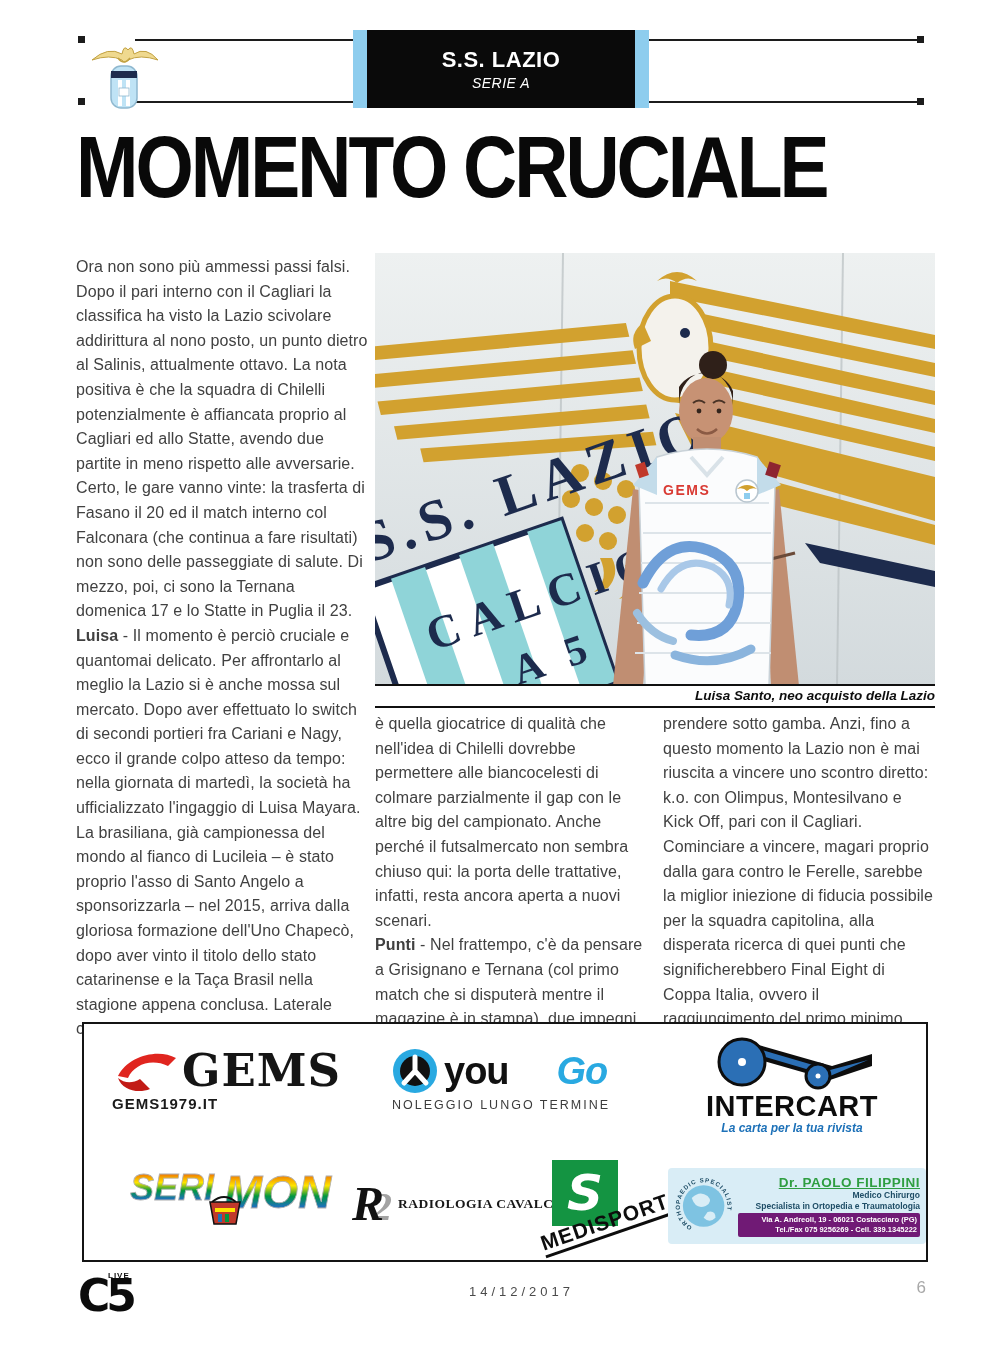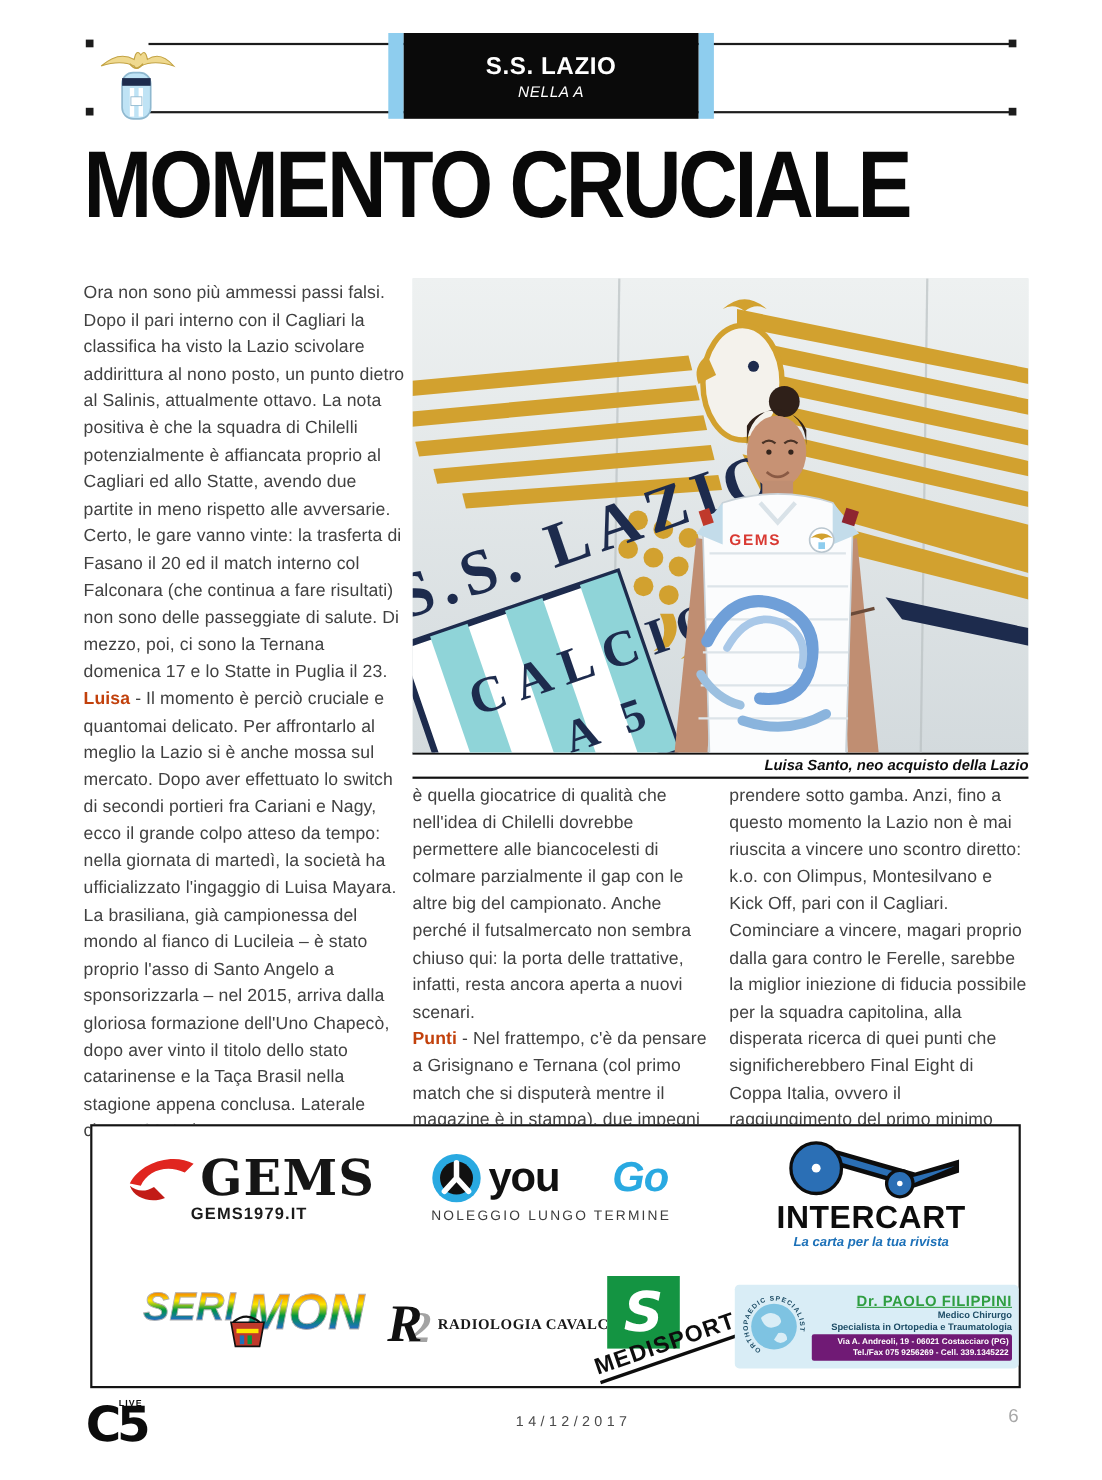--- a/index.html
+++ b/index.html
@@ -26,21 +26,21 @@
     font-size:75px; font-weight:900; letter-spacing:-3px; color:#090909;
     transform:scaleY(1.15); transform-origin:left top; white-space:nowrap;
   }
   .standfirst {
     position:absolute; left:77px; top:201px; width:860px;
     font-size:14.8px; font-weight:700; letter-spacing:-0.3px; line-height:1.38; color:#141414;
   }
   
   .col { position:absolute; font-size:16px; line-height:24.6px; letter-spacing:0.1px; color:#414141; }
   .col p { margin:0; }
-  .col b { color:#c2410c;margin-top:47px; }
+  .col b { color:#404040;margin-top:47px; }
   #col1 { left:76px;  top:255px; width:292px; }
   #col2 { left:375px; top:712px; width:268px; }
   #col3 { left:663px; top:712px; width:272px; }
   
   .photo {
     position:absolute; left:375px; top:253px; width:560px; height:433px;
     border-bottom:2px solid #101010; overflow:hidden; background:#e4e9ea;
   }
   .caption-bar {
     position:absolute; left:375px; top:688px; width:560px;
@@ -49,21 +49,21 @@
   }
   
   .sponsor-box {
     position:absolute; left:82px; top:1022px; width:846px; height:240px;
     border:2px solid #141414; background:#fff;
   }
   .sp { position:absolute; }
   
   .gems-row { display:flex; align-items:center; gap:4px; }
   .gems-name { font-family:"DejaVu Serif", serif; font-size:45px; font-weight:900; color:#151515; letter-spacing:1px; }
-  .gems-site { text-align:center; font-size:15px; font-weight:700; letter-spacing:1px; color:#1a1a1a; margin-top:-2px; }
+  .gems-site { font-size:15px; font-weight:700; letter-spacing:1px; color:#1a1a1a; margin-top:-2px; }
   
   .yougo-row { display:flex; align-items:center; gap:6px; }
   .yougo-you { font-size:38px; font-weight:900; color:#111; letter-spacing:-1px; }
   .yougo-go  { font-size:38px; font-weight:900; font-style:italic; color:#29a9e1; letter-spacing:-1px;margin-left:42px; }
   .yougo-tag { font-size:12.5px; letter-spacing:2px; color:#3c3c3c; margin-top:4px; text-align:center; }
   
   .intercart { text-align:center; }
   .intercart-name { font-size:29px; font-weight:900; color:#0d0d0d; letter-spacing:0.5px; margin-top:-4px; }
   .intercart-tag { font-size:12px; font-weight:700; font-style:italic; color:#1d71b8; margin-top:-2px; }
   
@@ -113,21 +113,21 @@
     <rect x="23" y="31" width="26" height="7" fill="#1d2b4d"></rect>
     <rect x="30" y="40" width="4" height="26" fill="#ffffff"></rect>
     <rect x="38" y="40" width="4" height="26" fill="#ffffff"></rect>
     <rect x="31" y="48" width="10" height="8" fill="#ffffff" stroke="#8fb8cf" stroke-width="0.8"></rect>
   </svg>
 
   <div class="blue-bar" style="left:353px;"></div>
   <div class="blue-bar" style="left:635px;"></div>
   <div class="masthead-box">
     <div class="club-name">S.S. LAZIO</div>
-    <div class="league-name">NELLA A</div>
+    <div class="league-name">SERIE A</div>
   </div>
 
   <div class="headline">MOMENTO CRUCIALE</div>
 
   <div class="col" id="col1">
     <p><span>Ora non sono più ammessi passi falsi. Dopo il pari interno con il Cagliari la classifica ha visto la Lazio scivolare addirittura al nono posto, un punto dietro al Salinis, attualmente ottavo. La nota positiva è che la squadra di Chilelli potenzialmente è affiancata proprio al Cagliari ed allo Statte, avendo due partite in meno rispetto alle avversarie. Certo, le gare vanno vinte: la trasferta di Fasano il 20 ed il match interno col Falconara (che continua a fare risultati) non sono delle passeggiate di salute. Di mezzo, poi, ci sono la Ternana domenica 17 e lo Statte in Puglia il 23.</span></p>
     <p><b>Luisa</b><span> - Il momento è perciò cruciale e quantomai delicato. Per affrontarlo al meglio la Lazio si è anche mossa sul mercato. Dopo aver effettuato lo switch di secondi portieri fra Cariani e Nagy, ecco il grande colpo atteso da tempo: nella giornata di martedì, la società ha ufficializzato l'ingaggio di Luisa Mayara. La brasiliana, già campionessa del mondo al fianco di Lucileia – è stato proprio l'asso di Santo Angelo a sponsorizzarla – nel 2015, arriva dalla gloriosa formazione dell'Uno Chapecò, dopo aver vinto il titolo dello stato catarinense e la Taça Brasil nella stagione appena conclusa. Laterale classe '91, Luisa</span></p>
   </div>
 
   <div class="photo">

